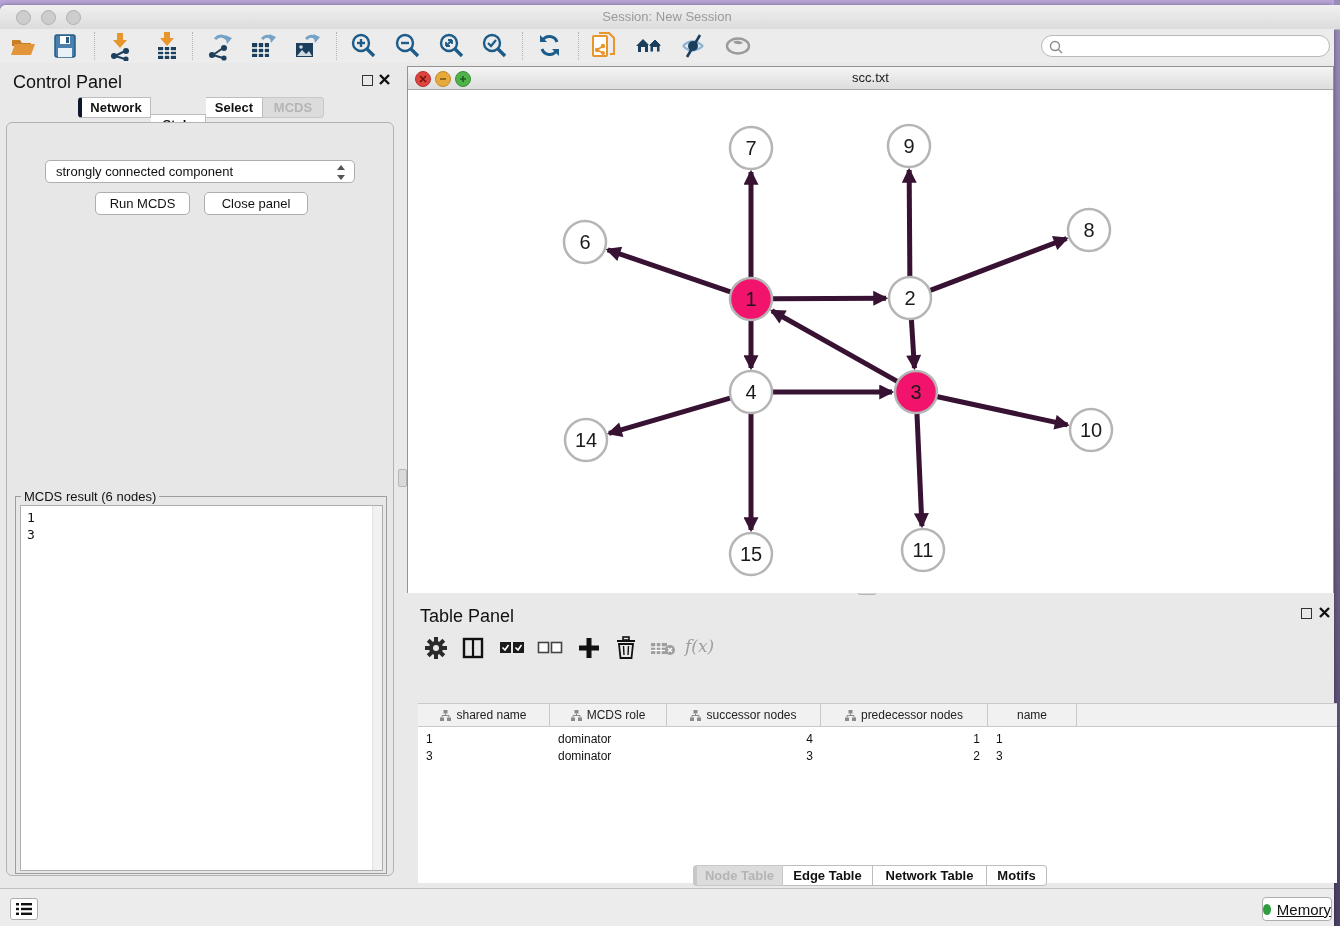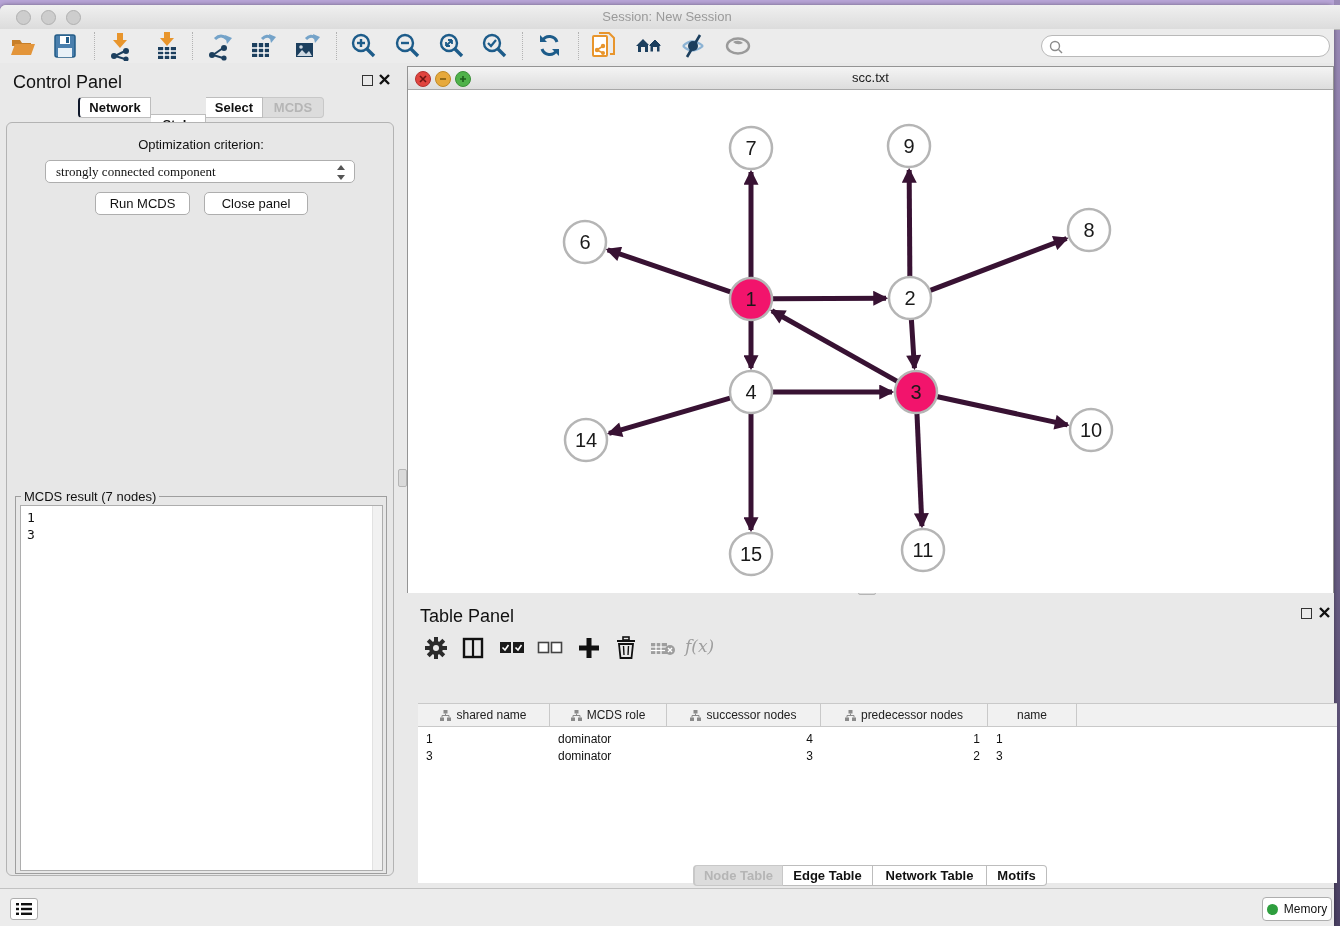--- a/index.html
+++ b/index.html
@@ -12,28 +12,28 @@
   .dot{width:13px;height:13px;border-radius:50%;background:#cdcdcd;border:1px solid #b0b0b0;}
   .win-title{color:#9a9a9a;font-size:13px;text-align:center;}
   .toolbar{background:#ececec;border-bottom:1px solid #c9c9c9;}
   .tb-sep{border-left:1px dotted #b3b3b3;height:28px;}
   .tb-icon{width:32px;height:32px;display:flex;align-items:center;justify-content:center;}
   .panel{background:#e9e9e9;}
   .panel-title{font-size:18px;color:#111;}
   .tabstrip{display:flex;}
   .tab{background:#fff;border:1px solid #bdbdbd;border-left:none;font-size:13px;color:#111;
        display:flex;align-items:center;justify-content:center;height:21px;box-sizing:border-box;font-weight:600;}
-  .tab.first{border-left:2px solid #0f172a;border-radius:4px 0 0 4px;}
+  .tab.first{border-left:4px solid #0f172a;border-radius:4px 0 0 4px;}
   .tab.last{border-radius:0 4px 4px 0;}
   .tab.active{background:#dcdcdc;color:#b5b5b5;border-color:#c8c8c8;}
   .content-box{background:#e7e7e7;border:1px solid #b3b3b3;border-radius:6px;box-sizing:border-box;}
   .btn{background:#fff;border:1px solid #aeaeae;border-radius:5px;font-size:13px;color:#111;
        display:flex;align-items:center;justify-content:center;box-sizing:border-box;}
   .dropdown{background:#fff;border:1px solid #aeaeae;border-radius:5px;font-size:13px;color:#111;
-       display:flex;align-items:center;box-sizing:border-box;padding-left:10px;font-family:Liberation Serif, serif;}
+       display:flex;align-items:center;box-sizing:border-box;padding-left:10px;}
   .groupbox{border:1px solid #9e9e9e;box-sizing:border-box;position:relative;}
   .legend{position:absolute;top:-8px;left:5px;background:#e7e7e7;padding:0 3px;font-size:13px;color:#111;}
   .resultarea{background:#fff;border:1px solid #adadad;box-sizing:border-box;
        font-family:"DejaVu Sans Mono","Liberation Mono",monospace;font-size:13px;color:#111;}
   .scrolltrack{background:#f1f1f1;border-left:1px solid #e2e2e2;}
   .netwin{background:#fff;border:1px solid #949494;box-sizing:border-box;}
   .net-titlebar{background:linear-gradient(#f4f4f4,#dddddd);border-bottom:1px solid #a8a8a8;height:22px;position:relative;}
   .tl{width:14px;height:14px;border-radius:50%;position:absolute;top:4px;display:flex;align-items:center;justify-content:center;}
   .net-title{font-size:13px;color:#1a1a1a;text-align:center;line-height:22px;}
   .grip{background:#dadada;border:1px solid #b5b5b5;border-radius:2px;}
@@ -234,33 +234,32 @@
         </svg>
 
       <div class="abs tabstrip" style="left:78px;top:34px;">
         <div class="tab first" style="width:73px;">Network</div>
         <div class="tab" style="width:55px;margin-top:17px;">Style</div>
         <div class="tab" style="width:57px;">Select</div>
         <div class="tab last active" style="width:61px;">MCDS</div>
       </div>
 
       <div class="abs content-box" style="left:6px;top:59px;width:388px;height:754px;">
-        <div class="abs" style="left:0;top:14px;width:388px;text-align:center;font-size:13px;color:#111;">Optimization criterion:</div>
         <div class="abs dropdown" style="left:38px;top:37px;width:310px;height:23px;">
           <span>strongly connected component</span>
           <svg class="abs" style="right:8px;top:4px;" width="10" height="15">
               <path d="M5 0 L9 5 H1 z" fill="#555"></path>
               <path d="M5 15 L1 10 H9 z" fill="#555"></path>
             </svg>
         </div>
         <div class="abs btn" style="left:88px;top:69px;width:95px;height:23px;">Run MCDS</div>
         <div class="abs btn" style="left:197px;top:69px;width:104px;height:23px;">Close panel</div>
 
         <div class="abs groupbox" style="left:8px;top:373px;width:372px;height:378px;">
-          <div class="legend">MCDS result (7 nodes)</div>
+          <div class="legend">MCDS result (6 nodes)</div>
           <div class="abs resultarea" style="left:4px;top:8px;width:363px;height:366px;">
             <div style="padding:3px 6px;line-height:17px;">
               <div>1</div>
               <div>3</div>
             </div>
             <div class="abs scrolltrack" style="right:0;top:0;width:9px;height:364px;"></div>
           </div>
         </div>
       </div>
     </div>
@@ -477,16 +476,16 @@
             <rect x="5" y="0" width="11" height="2.4"></rect>
             <rect x="0" y="4.8" width="3" height="2.4"></rect>
             <rect x="5" y="4.8" width="11" height="2.4"></rect>
             <rect x="0" y="9.6" width="3" height="2.4"></rect>
             <rect x="5" y="9.6" width="11" height="2.4"></rect>
           </g>
         </svg>
     </div>
     <div class="abs btn" style="left:1262px;top:8px;width:70px;height:24px;gap:6px;border-radius:4px;">
       <span style="width:11px;height:11px;border-radius:50%;background:#2e9e3e;display:inline-block;"></span>
-      <span style="font-size:12px;">Memory</span>
+      <span style="font-size:15px;text-decoration:underline;">Memory</span>
     </div>
   </div>
 </div>
 
 </body></html>

